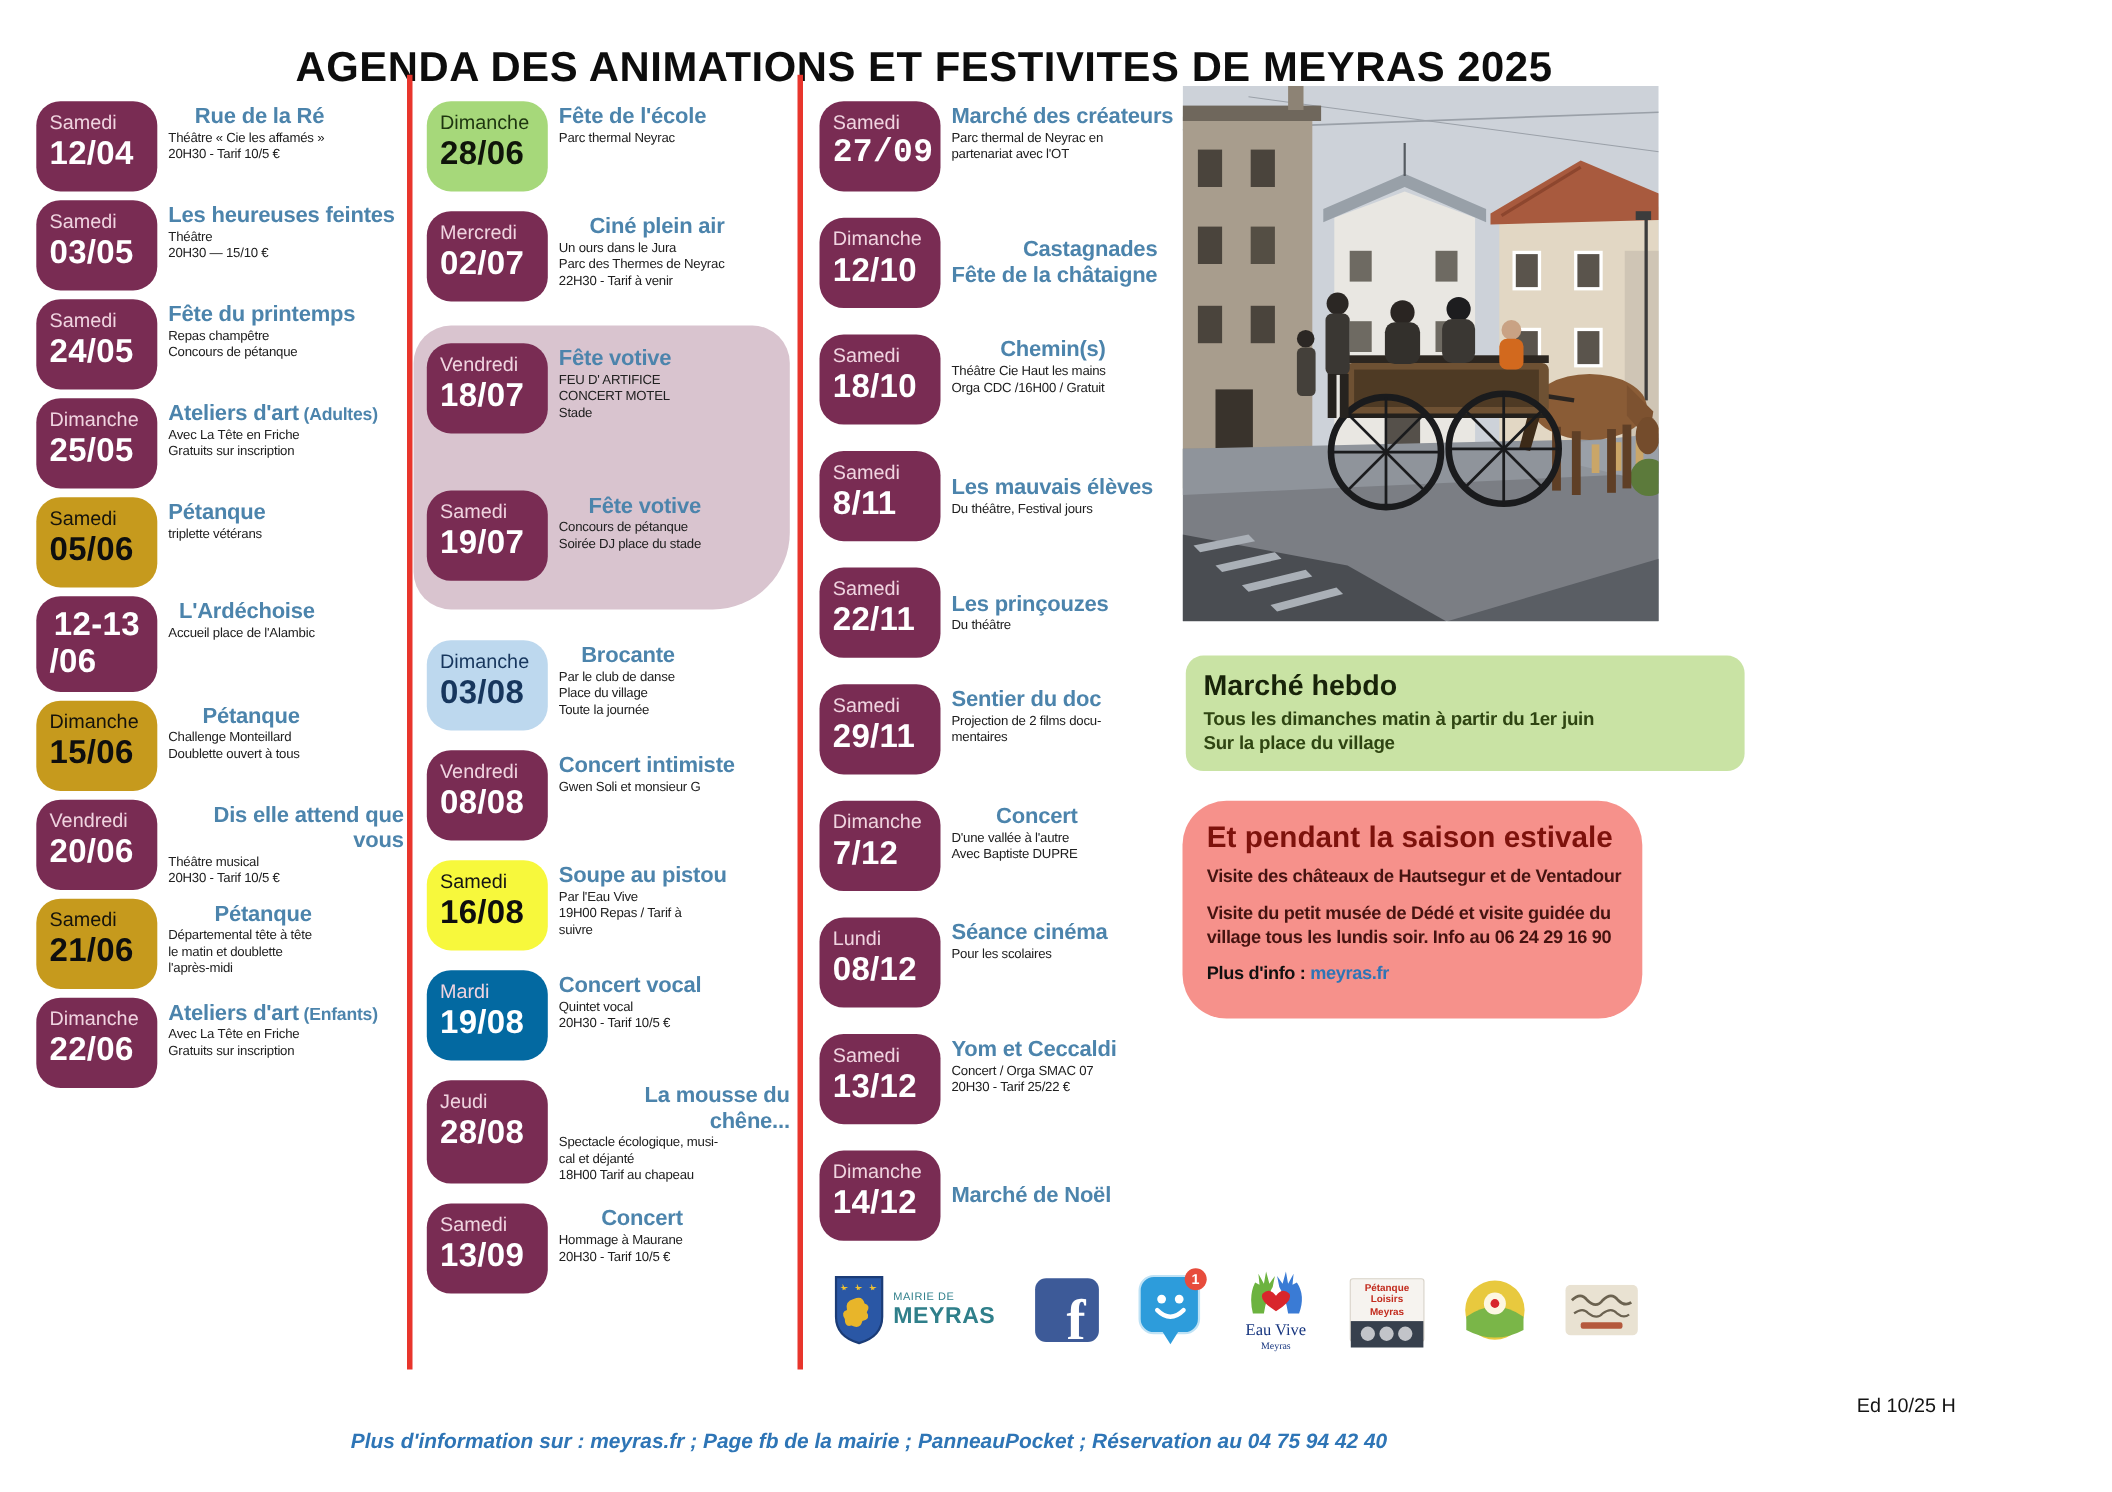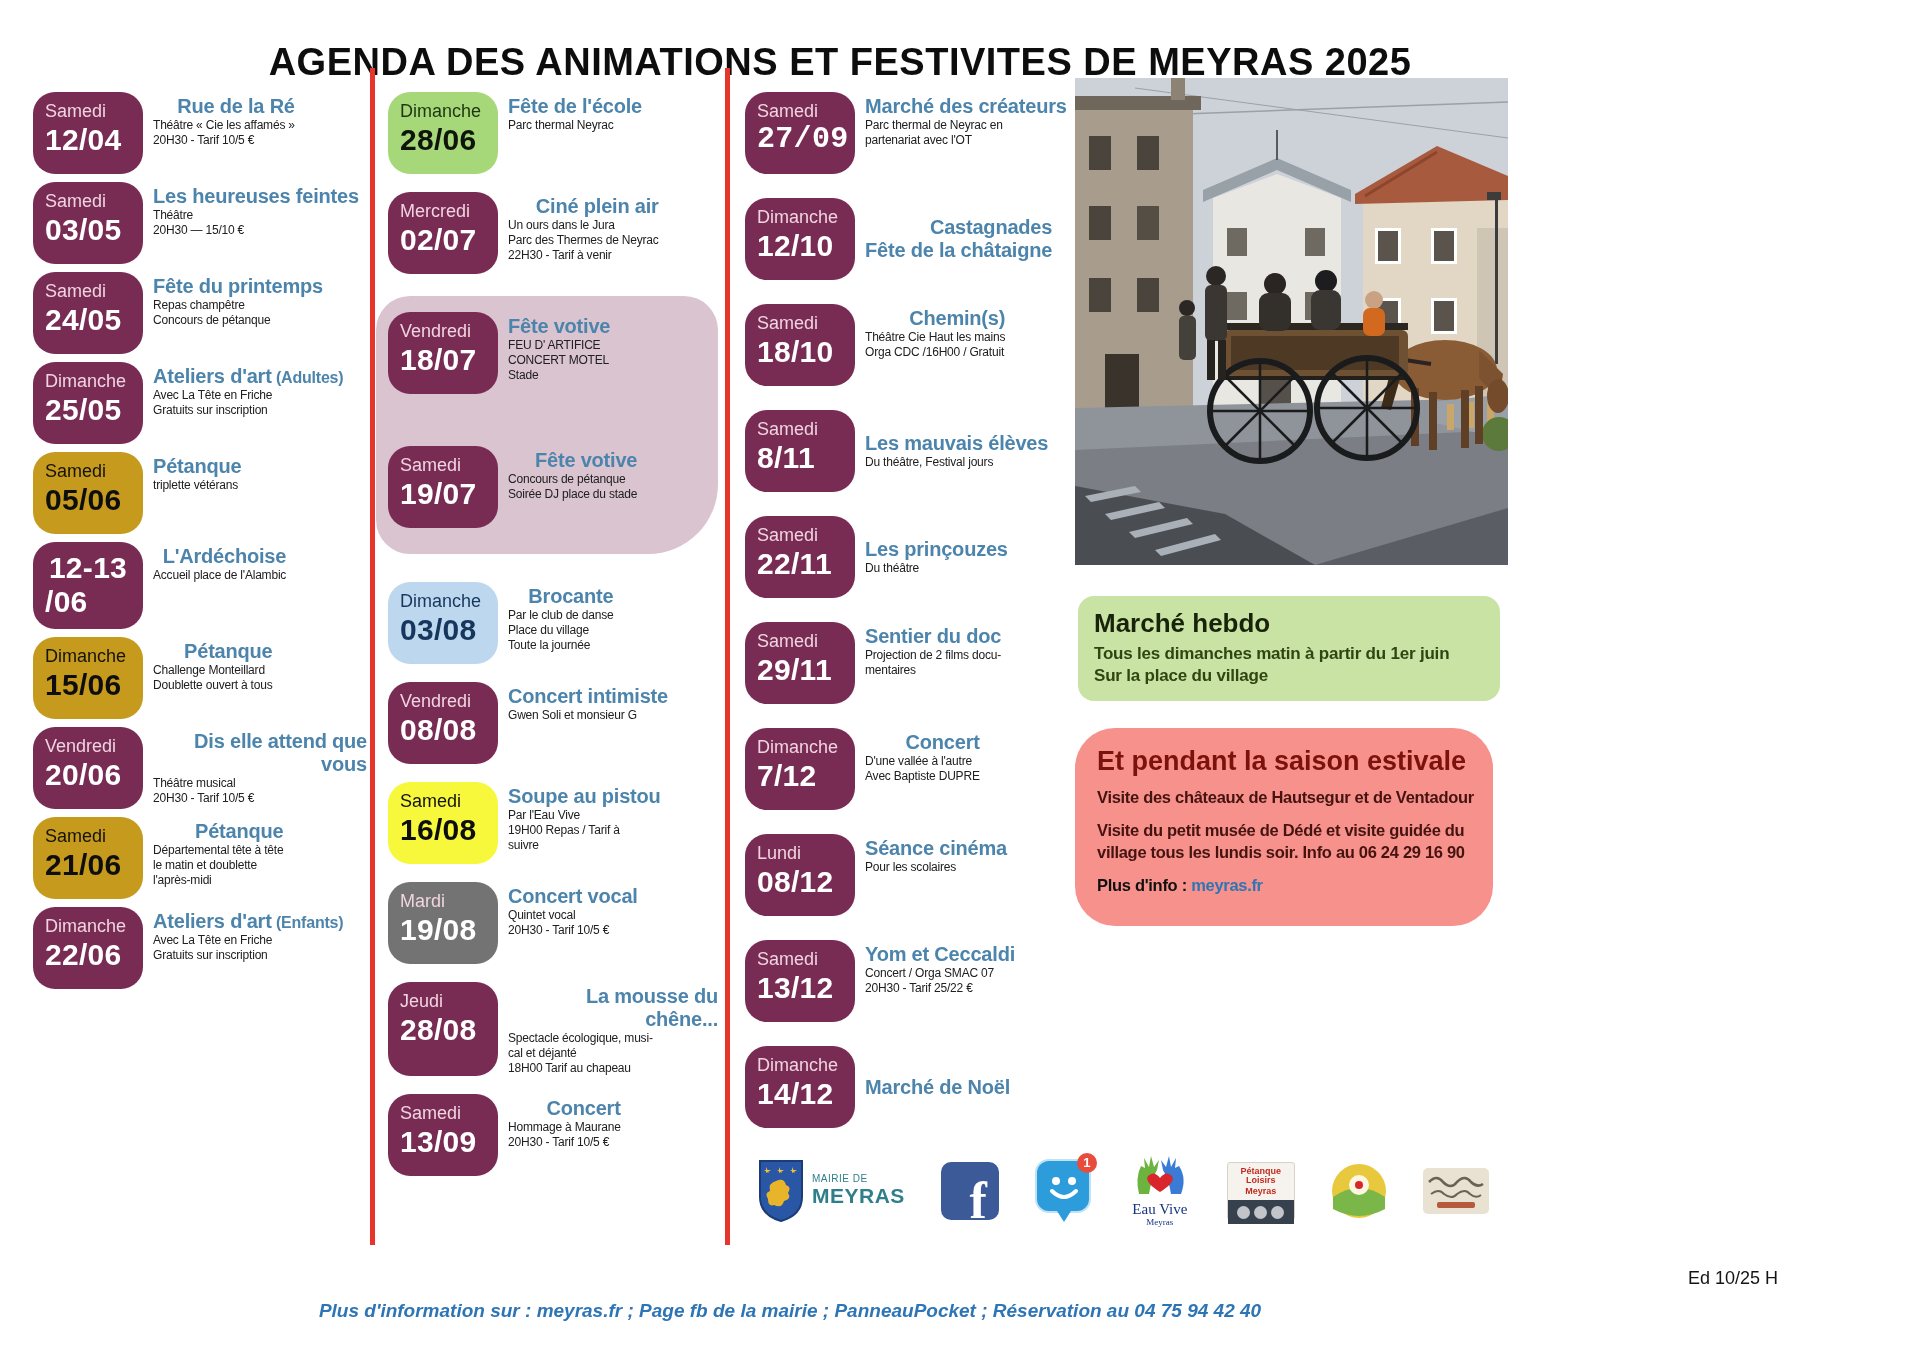--- a/index.html
+++ b/index.html
@@ -22,21 +22,21 @@
   .etext{padding-top:3px;min-width:0;}
   .event.vcenter .etext{padding-top:0;}
   .etitle{font-size:20px;font-weight:bold;color:var(--blue);line-height:1.15;letter-spacing:-.2px;text-align:right;}
   .etitle .suffix{font-size:16px;}
   .eline{font-size:12px;color:#202020;line-height:1.26;letter-spacing:-.2px;}
   .event-group{background:var(--grouppink);border-radius:34px 34px 70px 34px;
                padding:16px 8px 26px 12px;margin:4px 0 10px -12px;
                display:flex;flex-direction:column;gap:52px;}
   .photo{position:absolute;left:1075px;top:78px;width:433px;height:487px;overflow:hidden;}
   .box{position:absolute;box-sizing:border-box;}
-  .green-box{left:1078px;top:596px;width:422px;border-radius:16px;background:var(--greenbg);
+  .green-box{left:1078px;top:596px;width:508px;border-radius:16px;background:var(--greenbg);
              padding:12px 16px 14px;}
   .green-title{font-size:26px;font-weight:bold;color:#182309;margin-bottom:4px;}
   .green-line{font-size:17px;font-weight:bold;color:#2F4512;line-height:1.3;letter-spacing:-.2px;}
   .pink-box{left:1075px;top:728px;width:418px;min-height:198px;border-radius:40px;
             background:var(--pinkbg);padding:18px 18px 16px 22px;}
   .pink-title{font-size:27px;font-weight:bold;color:var(--pinktitle);margin-bottom:10px;}
   .pink-box p{font-size:16.5px;font-weight:bold;color:#451310;margin:0 0 12px;line-height:1.3;letter-spacing:-.3px;}
   .plus-label{color:#101010;}
   .link{color:var(--link);cursor:pointer;}
   .logos{position:absolute;left:758px;top:1154px;display:flex;align-items:center;gap:36px;}
@@ -261,21 +261,21 @@
           <div class="date" style="color: rgb(14, 14, 14);">16/08</div>
         </div>
         <div class="etext">
           <div class="etitle">Soupe au pistou</div>
           <div class="eline">Par l'Eau Vive</div>
           <div class="eline">19H00 Repas / Tarif à</div>
           <div class="eline">suivre</div>
         </div>
       </div>
       <div class="event">
-        <div class="badge" style="background: #737373;">
+        <div class="badge" style="background: #0369a1;">
           <div class="day" style="color: rgb(240, 212, 224);">Mardi</div>
           <div class="date" style="color: rgb(255, 255, 255);">19/08</div>
         </div>
         <div class="etext">
           <div class="etitle">Concert vocal</div>
           <div class="eline">Quintet vocal</div>
           <div class="eline">20H30 - Tarif 10/5 €</div>
         </div>
       </div>
       <div class="event">

